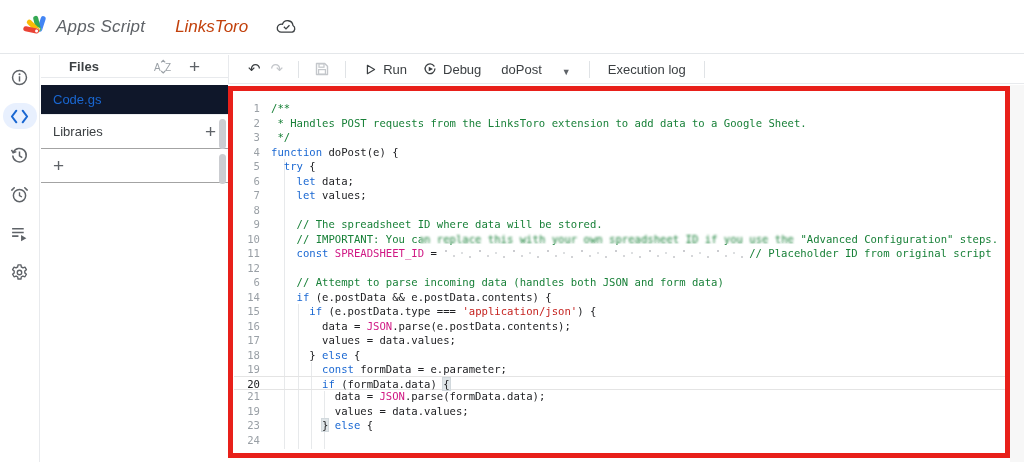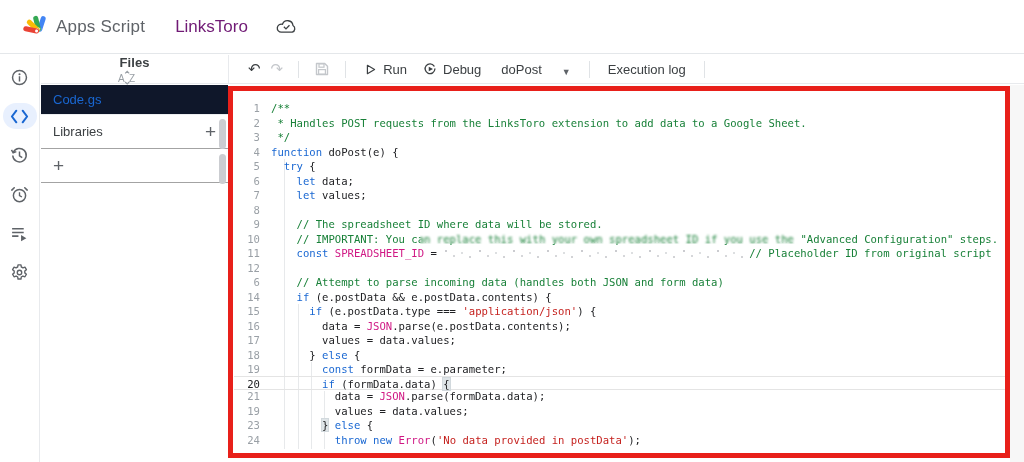--- a/index.html
+++ b/index.html
@@ -1,40 +1,40 @@
 <!DOCTYPE html>
 <html style="--c-keyword: #1967d2; --c-comment: #188038; --c-string: #c5221f; --c-constant: #d01884; --c-text: #202124; --c-annotation: #e8201a;"><head>
 <meta charset="utf-8">
 <style>
   * { box-sizing: border-box; margin: 0; padding: 0; }
   html,body { width:1024px; height:462px; background:#fff; font-family:"Liberation Sans",sans-serif; }
   .stage { position:relative; width:1024px; height:462px; overflow:hidden; background:#fff; }
 
   
   .topbar { position:absolute; left:0; top:0; width:1024px; height:54px; background:#fff;
-            border-bottom:1px solid #e4e7ea; display:flex; align-items:center; padding-left:16px; }
+            border-bottom:1px solid #e4e7ea; display:flex; align-items:center; padding-left:16px;font-style:italic; }
   .logo { width:30px; height:28px; position:relative; flex:none; }
   .logo .petal { position:absolute; left:7px; top:16px; width:16px; height:5px; border-radius:3px;
                  transform-origin:100% 50%; }
   .logo .dot { position:absolute; width:3px; height:3px; border-radius:50%; background:#fff; right:1.5px; top:1px; }
   .app-name { font-size:17px; color:#5f6368; margin-left:10px; letter-spacing:.2px; }
-  .project-name { font-size:17px; color:#701a75; margin-left:30px; }
+  .project-name { font-size:17px; color:#c2410c; margin-left:30px; }
   .cloud-btn { margin-left:28px; display:flex; align-items:center; cursor:pointer; }
 
   
   .rail { position:absolute; left:0; top:55px; bottom:0; width:40px; border-right:1px solid #e8eaed;
           display:flex; flex-direction:column; align-items:center; padding-top:9px; gap:13px; background:#fff; }
   .rail-item { width:34px; height:26px; display:flex; align-items:center; justify-content:center;
                border-radius:13px; cursor:pointer; }
   .rail-item.active { background:#e8f0fe; }
 
   
-  .files-header { position:absolute; left:41px; top:55px; width:187px; height:29px;
+  .files-header { position:absolute; left:41px; top:55px; width:187px; height:23px;
                   border-bottom:1px solid #e8eaed; display:flex; align-items:center;
-                  padding:0 16px; background:#fff;flex-direction:column; }
+                  padding:0 28px; background:#fff; }
   .files-title { font-size:13px; color:#3c4043; font-weight:700; letter-spacing:.1px; }
   .files-header .spacer { flex:1; }
   .icon-btn { display:flex; align-items:center; justify-content:center; cursor:pointer; }
   .plus { font-size:19px; color:#5f6368; font-weight:400; line-height:1; }
 
   .toolbar { position:absolute; left:228px; top:55px; right:0; height:29px; background:#fff;
              border-bottom:1px solid #e8eaed; border-left:1px solid #e8eaed;
              display:flex; align-items:center; padding-left:14px; }
   .toolbar .sep { width:1px; height:17px; background:#e0e3e6; margin:0 10px; }
   .tb-text { font-size:13px; color:#3c4043; }
@@ -262,21 +262,21 @@
           <div class="line"><span class="ln">14</span><span class="code"><span class="tk-p">    </span><span class="tk-k">if</span><span class="tk-p"> (e.postData &amp;&amp; e.postData.contents) {</span></span></div>
           <div class="line"><span class="ln">15</span><span class="code"><span class="tk-p">      </span><span class="tk-k">if</span><span class="tk-p"> (e.postData.type === </span><span class="tk-s">'application/json'</span><span class="tk-p">) {</span></span></div>
           <div class="line"><span class="ln">16</span><span class="code"><span class="tk-p">        data = </span><span class="tk-t">JSON</span><span class="tk-p">.parse(e.postData.contents);</span></span></div>
           <div class="line"><span class="ln">17</span><span class="code"><span class="tk-p">        values = data.values;</span></span></div>
           <div class="line"><span class="ln">18</span><span class="code"><span class="tk-p">      } </span><span class="tk-k">else</span><span class="tk-p"> {</span></span></div>
           <div class="line"><span class="ln">19</span><span class="code"><span class="tk-p">        </span><span class="tk-k">const</span><span class="tk-p"> formData = e.parameter;</span></span></div>
           <div class="line active"><span class="ln">20</span><span class="code"><span class="tk-p">        </span><span class="tk-k">if</span><span class="tk-p"> (formData.data) </span><span class="tk-b">{</span></span></div>
           <div class="line"><span class="ln">21</span><span class="code"><span class="tk-p">          data = </span><span class="tk-t">JSON</span><span class="tk-p">.parse(formData.data);</span></span></div>
           <div class="line"><span class="ln">19</span><span class="code"><span class="tk-p">          values = data.values;</span></span></div>
           <div class="line"><span class="ln">23</span><span class="code"><span class="tk-p">        </span><span class="tk-b">}</span><span class="tk-p"> </span><span class="tk-k">else</span><span class="tk-p"> {</span></span></div>
-          <div class="line"><span class="ln">24</span><span class="code"><span class="tk-p">          </span><span class="tk-k">throw</span><span class="tk-p"> </span><span class="tk-k">new</span><span class="tk-p"> </span><span class="tk-t">Error</span><span class="tk-p">(</span><span class="tk-s">'No data provided in postData'</span><span class="tk-p">);</span></span></div>
+          <div class="line"><span class="ln">24</span></div>
         </div>
     </div>
     <div class="smudge"></div>
   </div>
 
   <div class="annotation"></div>
 
 </div>
 
 </body></html>

